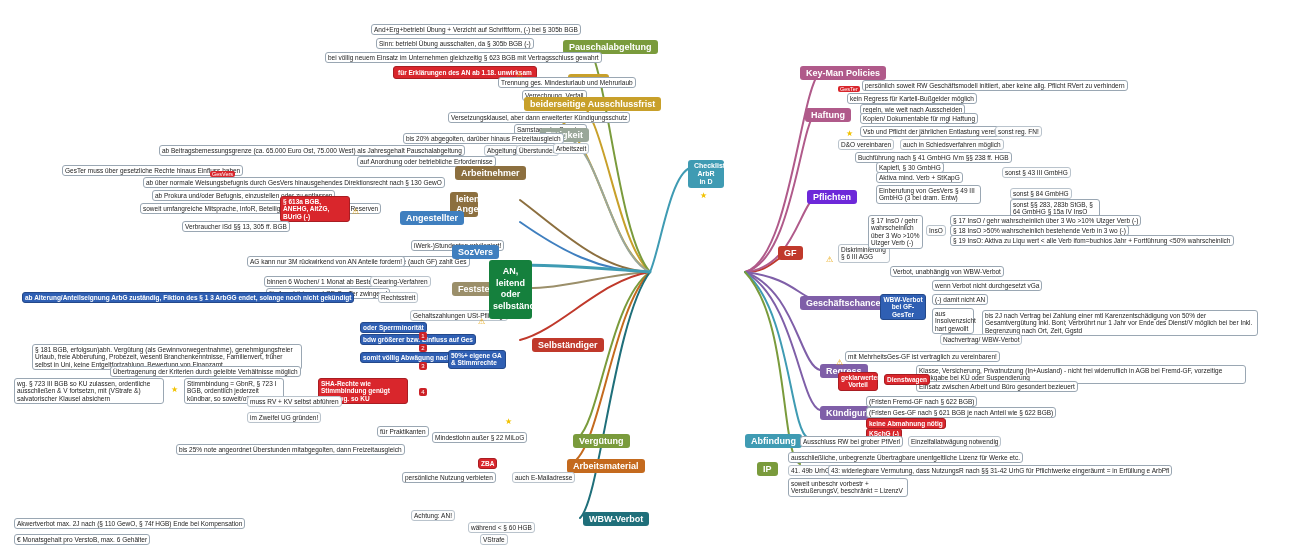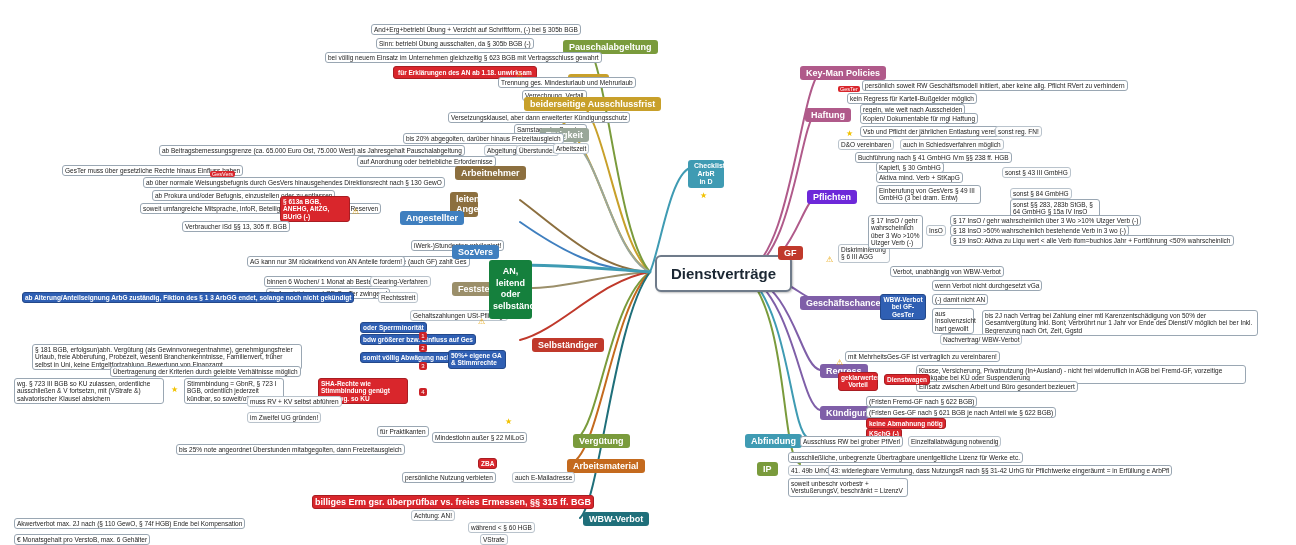--- a/index.html
+++ b/index.html
@@ -70,21 +70,20 @@
     <path d="M745 272 C 795 278, 800 300, 820 300" stroke="#7f5fa8"></path>
     <path d="M745 272 C 795 290, 800 365, 820 370" stroke="#7f5fa8"></path>
     <path d="M745 272 C 795 300, 800 405, 820 410" stroke="#7f5fa8"></path>
     <path d="M745 272 C 790 310, 790 430, 808 438" stroke="#3f9bb3"></path>
     <path d="M745 272 C 790 320, 780 455, 800 464" stroke="#7a9b3c"></path>
     <path d="M650 272 C 660 250, 670 175, 690 168" stroke="#3f9bb3"></path>
     <path d="M520 265 C 560 265, 600 268, 650 272" stroke="#3f9bb3" stroke-width="3"></path>
   </g>
 </svg>
 
-<div class="node root" style="left:655px;top:255px;">Dienstverträge</div>
 
 <div class="node b1" style="left:563px;top:40px;background:#7a9b3c;">Pauschalabgeltung</div>
 <div class="node t boxed" style="left:371px;top:24px;">And+Erg+betriebl Übung + Verzicht auf Schriftform, (-) bei § 305b BGB</div>
 <div class="node t boxed" style="left:376px;top:38px;">Sinn: betriebl Übung ausschalten, da § 305b BGB (-)</div>
 <div class="node t boxed" style="left:325px;top:52px;">bei völlig neuem Einsatz im Unternehmen gleichzeitig § 623 BGB mit Vertragsschluss gewahrt</div>
 <div class="node t red" style="left:393px;top:66px;padding:2px 4px;">für Erklärungen des AN ab 1.18. unwirksam</div>
 <div class="node" style="left:516px;top:64px;"><span class="warn">⚠</span></div>
 
 <div class="node b1" style="left:568px;top:74px;background:#c8a02a;">Urlaub</div>
 <div class="node t boxed" style="left:498px;top:77px;">Trennung ges. Mindesturlaub und Mehrurlaub</div>
@@ -154,21 +153,20 @@
 
 <div class="node b1" style="left:573px;top:434px;background:#7a9b3c;">Vergütung</div>
 <div class="node t boxed" style="left:176px;top:444px;">bis 25% note angeordnet Überstunden mitabgegolten, dann Freizeitausgleich</div>
 
 <div class="node b1" style="left:567px;top:459px;background:#c46a1e;">Arbeitsmaterial</div>
 <div class="node t boxed" style="left:402px;top:472px;">persönliche Nutzung verbieten</div>
 <div class="node t2" style="left:512px;top:472px;">auch E-Mailadresse</div>
 <div class="node t red" style="left:478px;top:458px;">ZBA</div>
 
 <div class="node b1" style="left:583px;top:512px;background:#1f6f7a;">WBW-Verbot</div>
-<div class="node t red" style="left:312px;top:495px;font-size:9px;">billiges Erm gsr. überprüfbar vs. freies Ermessen, §§ 315 ff. BGB</div>
 <div class="node t2" style="left:411px;top:510px;">Achtung: AN!</div>
 <div class="node t boxed" style="left:14px;top:518px;">Akwertverbot max. 2J nach (§ 110 GewO, § 74f HGB) Ende bei Kompensation</div>
 <div class="node t2" style="left:468px;top:522px;">während &lt; § 60 HGB</div>
 <div class="node t boxed" style="left:14px;top:534px;">€ Monatsgehalt pro VerstoB, max. 6 Gehälter</div>
 <div class="node t2" style="left:480px;top:534px;">VStrafe</div>
 
 <div class="node b1" style="left:489px;top:246px;background:#15803d;white-space:normal;width:43px;text-align:center;padding:6px 4px;line-height:1.3;margin-top:14px;">AN, leitend oder selbständig</div>
 
 <div class="node b1" style="left:688px;top:160px;background:#3f9bb3;white-space:normal;width:36px;text-align:center;font-size:7px;">Checkliste ArbR in D</div>
 <div class="node" style="left:700px;top:184px;"><span class="star">★</span></div>

